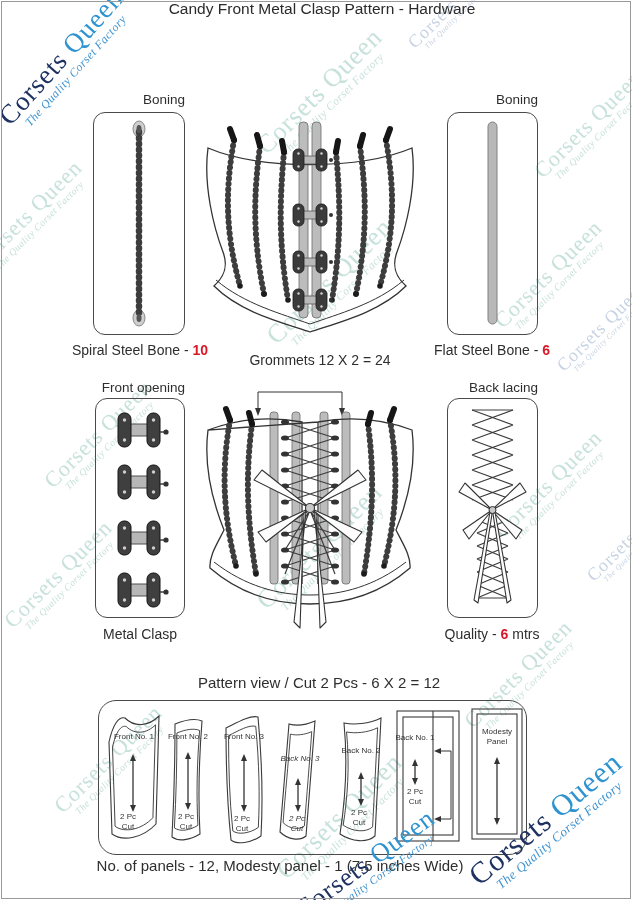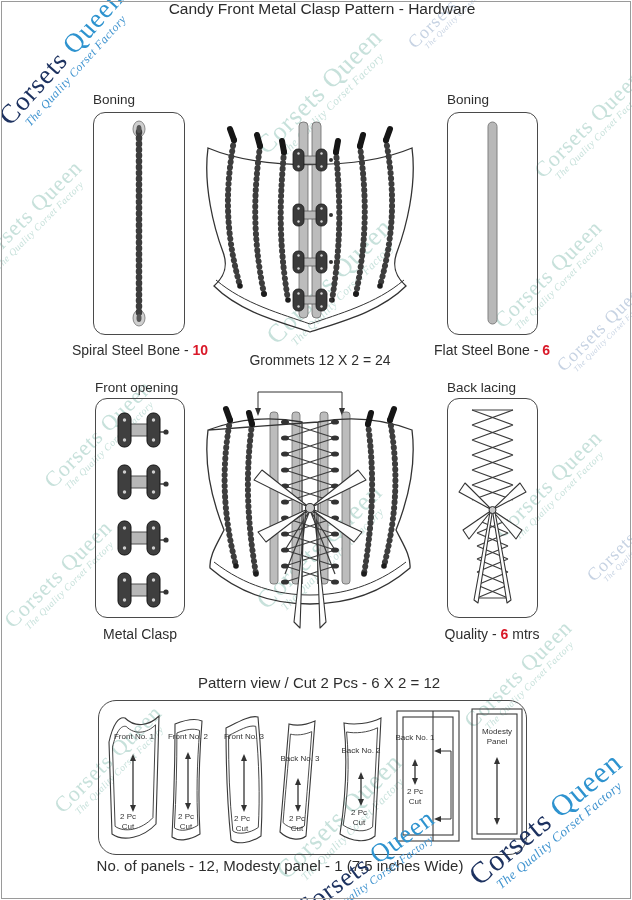--- a/index.html
+++ b/index.html
@@ -16,21 +16,21 @@
   .wm-teal { color:#c7e1db; }
   .wm-blue { color:#c7d3e3; }
   .wm-strong { z-index:3; }
   .wm-strong .b1 { color:#1d3260; }
   .wm-strong .b2 { color:#2e93cf; }
   .wm-strong .l2 { color:#3f93cf; }
 
   
   .content { position:absolute; z-index:1; }
   .page-title { left:0; top:36; width:632px; text-align:center; font-size:15.5px; color:#2b2b2b;padding-left:12px; }
-  .sec-heading { position:absolute; z-index:1; font-size:13.5px; text-align:left; color:#2e2e2e; }
+  .sec-heading { position:absolute; z-index:1; font-size:13.5px; text-align:right; color:#2e2e2e; }
   .sec-caption { position:absolute; z-index:1; font-size:14px; text-align:center; color:#2e2e2e; }
   .red { color:#d91828; font-weight:bold; }
   .round-box { position:absolute; z-index:1; border:1.2px solid #4a4a4a; border-radius:12px; background:transparent; }
   .abs-svg { position:absolute; z-index:1; }
 
   .pp-cell { position:absolute; z-index:1; }
   .pp-cell svg { position:absolute; left:0; top:0; }
   .pp-label { position:absolute; font-size:8px; line-height:1.2; text-align:center; color:#333; }
 
   .outline { fill:none; stroke:#333; stroke-width:1.3; }
@@ -376,21 +376,21 @@
       <path id="pp3" class="pp-line" d="M10,18 C22,12 34,5 42,7 C46,50 47,90 45,126 C35,133 21,135 15,130 C11,92 10,55 10,18 Z"></path>
       <use href="#pp3" transform="translate(4.05,10.35) scale(0.85)"></use>
       <line x1="28" y1="46" x2="28" y2="100" class="arrow-l"></line>
       <polygon class="arrow-h" points="25,51 31,51 28,44"></polygon>
         <polygon class="arrow-h" points="25,95 31,95 28,102"></polygon>
     </svg>
     <div class="pp-label" style="left:6px;top:22px;width:44px;">Front No. 3</div>
     <div class="pp-label" style="left:13px;top:104px;width:26px;">2 Pc Cut</div>
   </div>
 
-  <div class="pp-cell" style="left:272px;top:712px;width:56px;height:138px;">
+  <div class="pp-cell" style="left:272px;top:712px;width:56px;height:138px;font-style:italic;">
     <svg width="56" height="138" viewBox="0 0 56 138">
       <path id="pp4" class="pp-line" d="M17,12 C14,52 11,82 8,120 C16,128 28,129 34,124 C37,86 40,50 43,9 C34,13 24,14 17,12 Z"></path>
       <use href="#pp4" transform="translate(4.5,12.24) scale(0.82)"></use>
       <line x1="26" y1="68" x2="26" y2="98" class="arrow-l"></line>
       <polygon class="arrow-h" points="23,73 29,73 26,66"></polygon>
         <polygon class="arrow-h" points="23,93 29,93 26,100"></polygon>
     </svg>
     <div class="pp-label" style="left:6px;top:42px;width:44px;">Back No. 3</div>
     <div class="pp-label" style="left:12px;top:102px;width:26px;">2 Pc Cut</div>
   </div>

